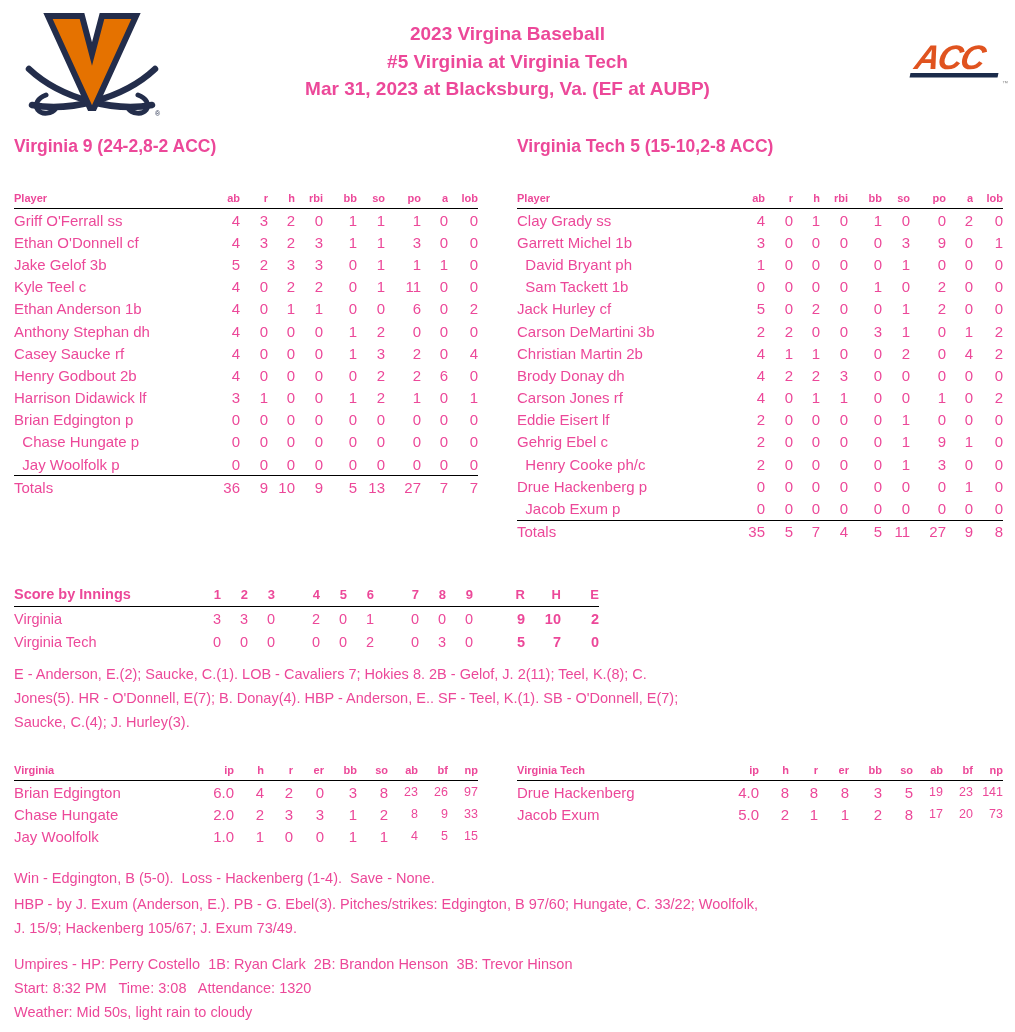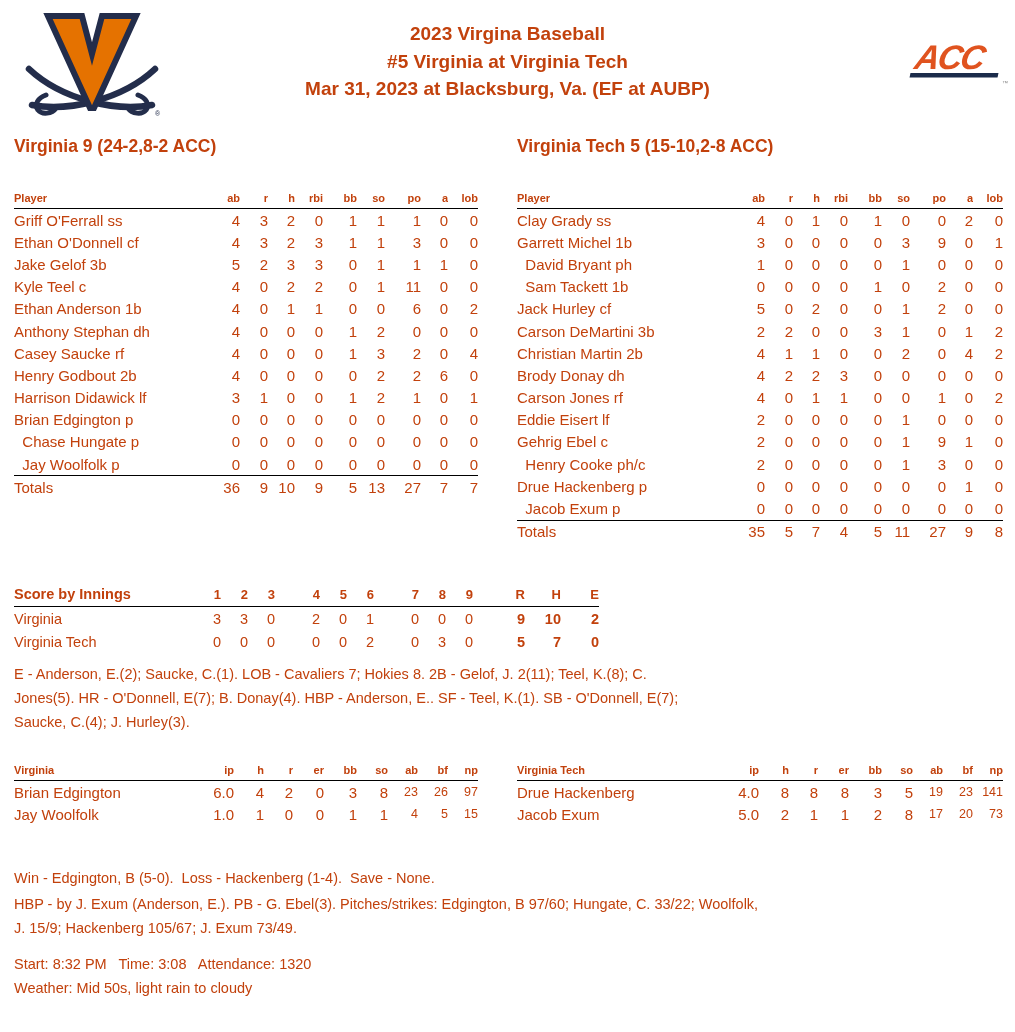--- a/index.html
+++ b/index.html
@@ -1,21 +1,21 @@
 <!DOCTYPE html>
 <html><head>
 <meta charset="utf-8">
 <style>
   html,body{margin:0;padding:0;background:#ffffff;}
   .page{
     position:relative;
     width:1015px;height:1032px;
     background:#ffffff;
     font-family:"Liberation Sans","DejaVu Sans",sans-serif;
-    color:#c2410c;
+    color:#ec4899;
     overflow:hidden;
   }
   
   .uva-logo{position:absolute;left:22px;top:12px;width:140px;height:106px;}
   .acc-logo{position:absolute;left:903px;top:33px;width:106px;height:58px;}
   .title-block{position:absolute;left:0;right:0;top:20px;text-align:center;}
   .title-line{font-size:19px;font-weight:bold;line-height:27.5px;}
   
   .team-title{position:absolute;font-size:17.5px;font-weight:bold;white-space:pre;}
   .team-title.away{left:14px;top:136px;}
@@ -551,20 +551,32 @@
           <td class="ch2">4</td>
           <td class="cr2">2</td>
           <td class="cer">0</td>
           <td class="cbb2">3</td>
           <td class="cso2">8</td>
           <td class="csm">23</td>
           <td class="csm">26</td>
           <td class="csm">97</td>
         </tr>
         <tr>
+          <td class="nm">Chase Hungate</td>
+          <td class="cip">2.0</td>
+          <td class="ch2">2</td>
+          <td class="cr2">3</td>
+          <td class="cer">3</td>
+          <td class="cbb2">1</td>
+          <td class="cso2">2</td>
+          <td class="csm">8</td>
+          <td class="csm">9</td>
+          <td class="csm">33</td>
+        </tr>
+        <tr>
           <td class="nm">Jay Woolfolk</td>
           <td class="cip">1.0</td>
           <td class="ch2">1</td>
           <td class="cr2">0</td>
           <td class="cer">0</td>
           <td class="cbb2">1</td>
           <td class="cso2">1</td>
           <td class="csm">4</td>
           <td class="csm">5</td>
           <td class="csm">15</td>
@@ -618,17 +630,18 @@
   <div class="textblock decisions">
     <div>Win - Edgington, B (5-0).  Loss - Hackenberg (1-4).  Save - None.</div>
   </div>
 
   <div class="textblock gamenotes">
     <div>HBP - by J. Exum (Anderson, E.). PB - G. Ebel(3). Pitches/strikes: Edgington, B 97/60; Hungate, C. 33/22; Woolfolk,</div>
     <div>J. 15/9; Hackenberg 105/67; J. Exum 73/49.</div>
   </div>
 
   <div class="textblock footer">
+    <div>Umpires - HP: Perry Costello  1B: Ryan Clark  2B: Brandon Henson  3B: Trevor Hinson</div>
     <div>Start: 8:32 PM   Time: 3:08   Attendance: 1320</div>
     <div>Weather: Mid 50s, light rain to cloudy</div>
   </div>
 
 </div>
 
 </body></html>

